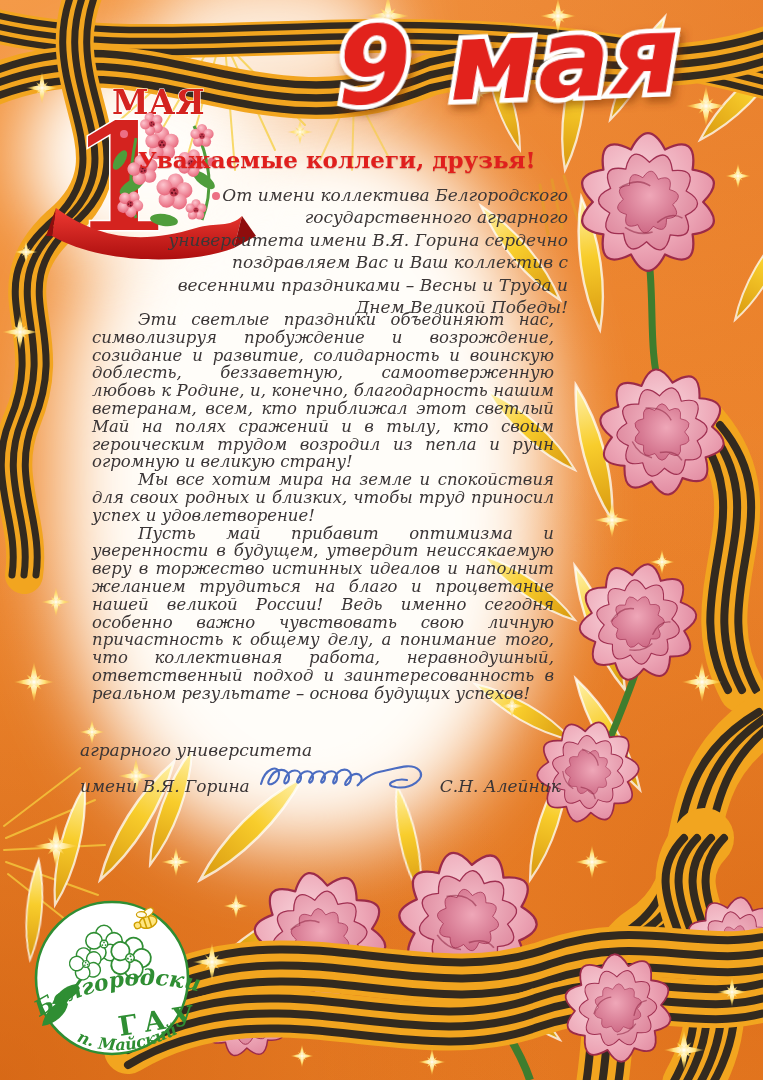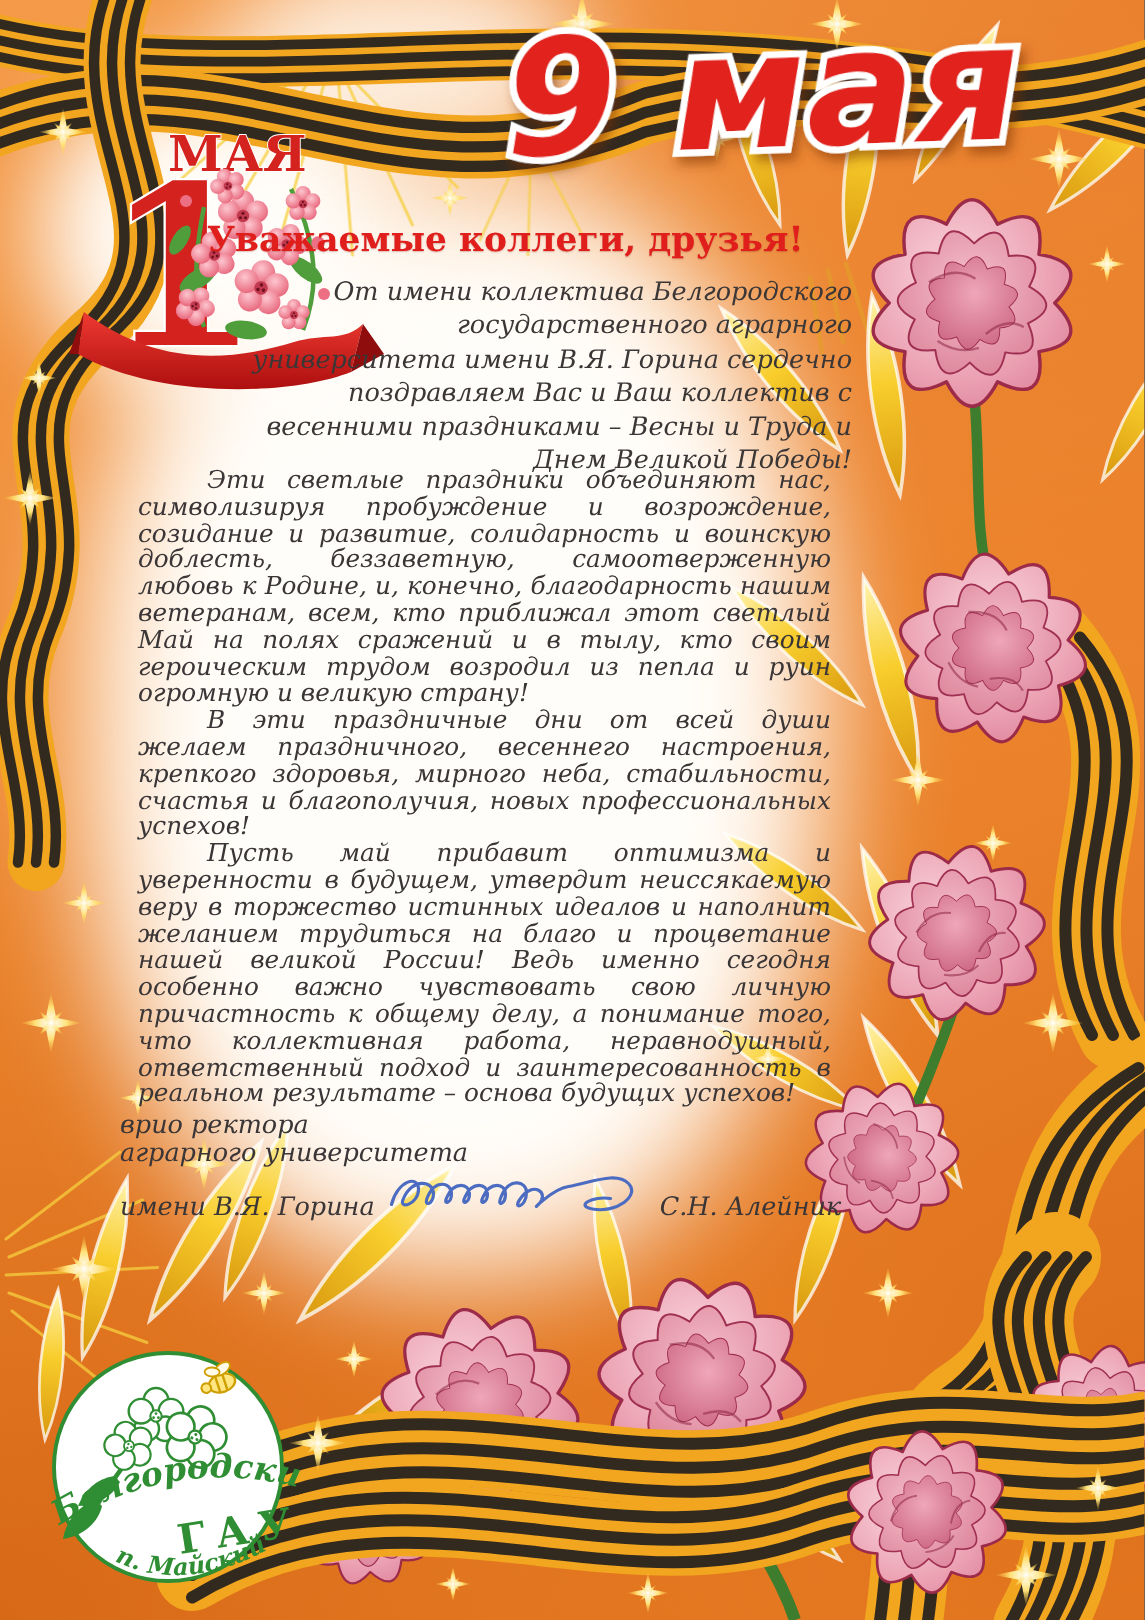--- a/index.html
+++ b/index.html
@@ -287,26 +287,25 @@
       </filter>
     </defs>
     <text x="240" y="104" text-anchor="middle" font-family="DejaVu Sans, sans-serif" font-weight="bold" font-style="italic" font-size="108" fill="#e2231d" stroke="#ffffff" stroke-width="9" paint-order="stroke" filter="url(#tsh)" transform="rotate(-2 240 70)">9 мая</text>
   </svg>
 
   <div class="greeting">Уважаемые коллеги, друзья!</div>
   <div class="intro">От имени коллектива Белгородского государственного аграрного университета имени В.Я. Горина сердечно поздравляем Вас и Ваш коллектив с весенними праздниками – Весны и Труда и Днем Великой Победы!</div>
 
   <div class="letter-body">
     <p>Эти светлые праздники объединяют нас, символизируя пробуждение и возрождение, созидание и развитие, солидарность и воинскую доблесть, беззаветную, самоотверженную любовь к Родине, и, конечно, благодарность нашим ветеранам, всем, кто приближал этот светлый Май на полях сражений и в тылу, кто своим героическим трудом возродил из пепла и руин огромную и великую страну!</p>
-    <p>В эти праздничные дни от всей души желаем праздничного, весеннего настроения, крепкого здоровья, мирного неба, стабильности, счастья и благополучия, новых профессиональных успехов!</p>
+    <p>Мы все хотим мира на земле и спокойствия для своих родных и близких, чтобы труд приносил успех и удовлетворение!</p>
     <p>Пусть май прибавит оптимизма и уверенности в будущем, утвердит неиссякаемую веру в торжество истинных идеалов и наполнит желанием трудиться на благо и процветание нашей великой России! Ведь именно сегодня особенно важно чувствовать свою личную причастность к общему делу, а понимание того, что коллективная работа, неравнодушный, ответственный подход и заинтересованность в реальном результате – основа будущих успехов!</p>
   </div>
 
   <div class="signature">
-    <p class="pos">врио ректора</p>
     <p class="pos">аграрного университета</p>
     <div class="sig-row">
       <span>имени В.Я. Горина</span>
       <svg width="180" height="36" viewBox="0 0 180 36">
         <path d="M6,24 C10,8 24,4 24,14 C24,24 10,28 14,20 C20,6 34,8 34,17 C34,24 27,26 30,19 C35,7 46,9 46,17 C46,23 40,25 43,19 C48,8 58,10 58,17 C58,23 52,25 55,19 C60,8 70,10 70,17 C70,23 64,25 67,19 C72,8 82,10 82,17 C82,24 76,26 79,19 C84,6 96,8 96,16 C96,26 86,28 92,20 C100,8 112,16 104,24 C98,30 112,14 124,12 C140,9 156,2 164,10 C172,18 156,30 140,27 C128,25 140,18 152,20" fill="none" stroke="#4b6cc1" stroke-width="2.1" stroke-linecap="round"></path>
       </svg>
       <span class="name">С.Н. Алейник</span>
     </div>
   </div>
 

